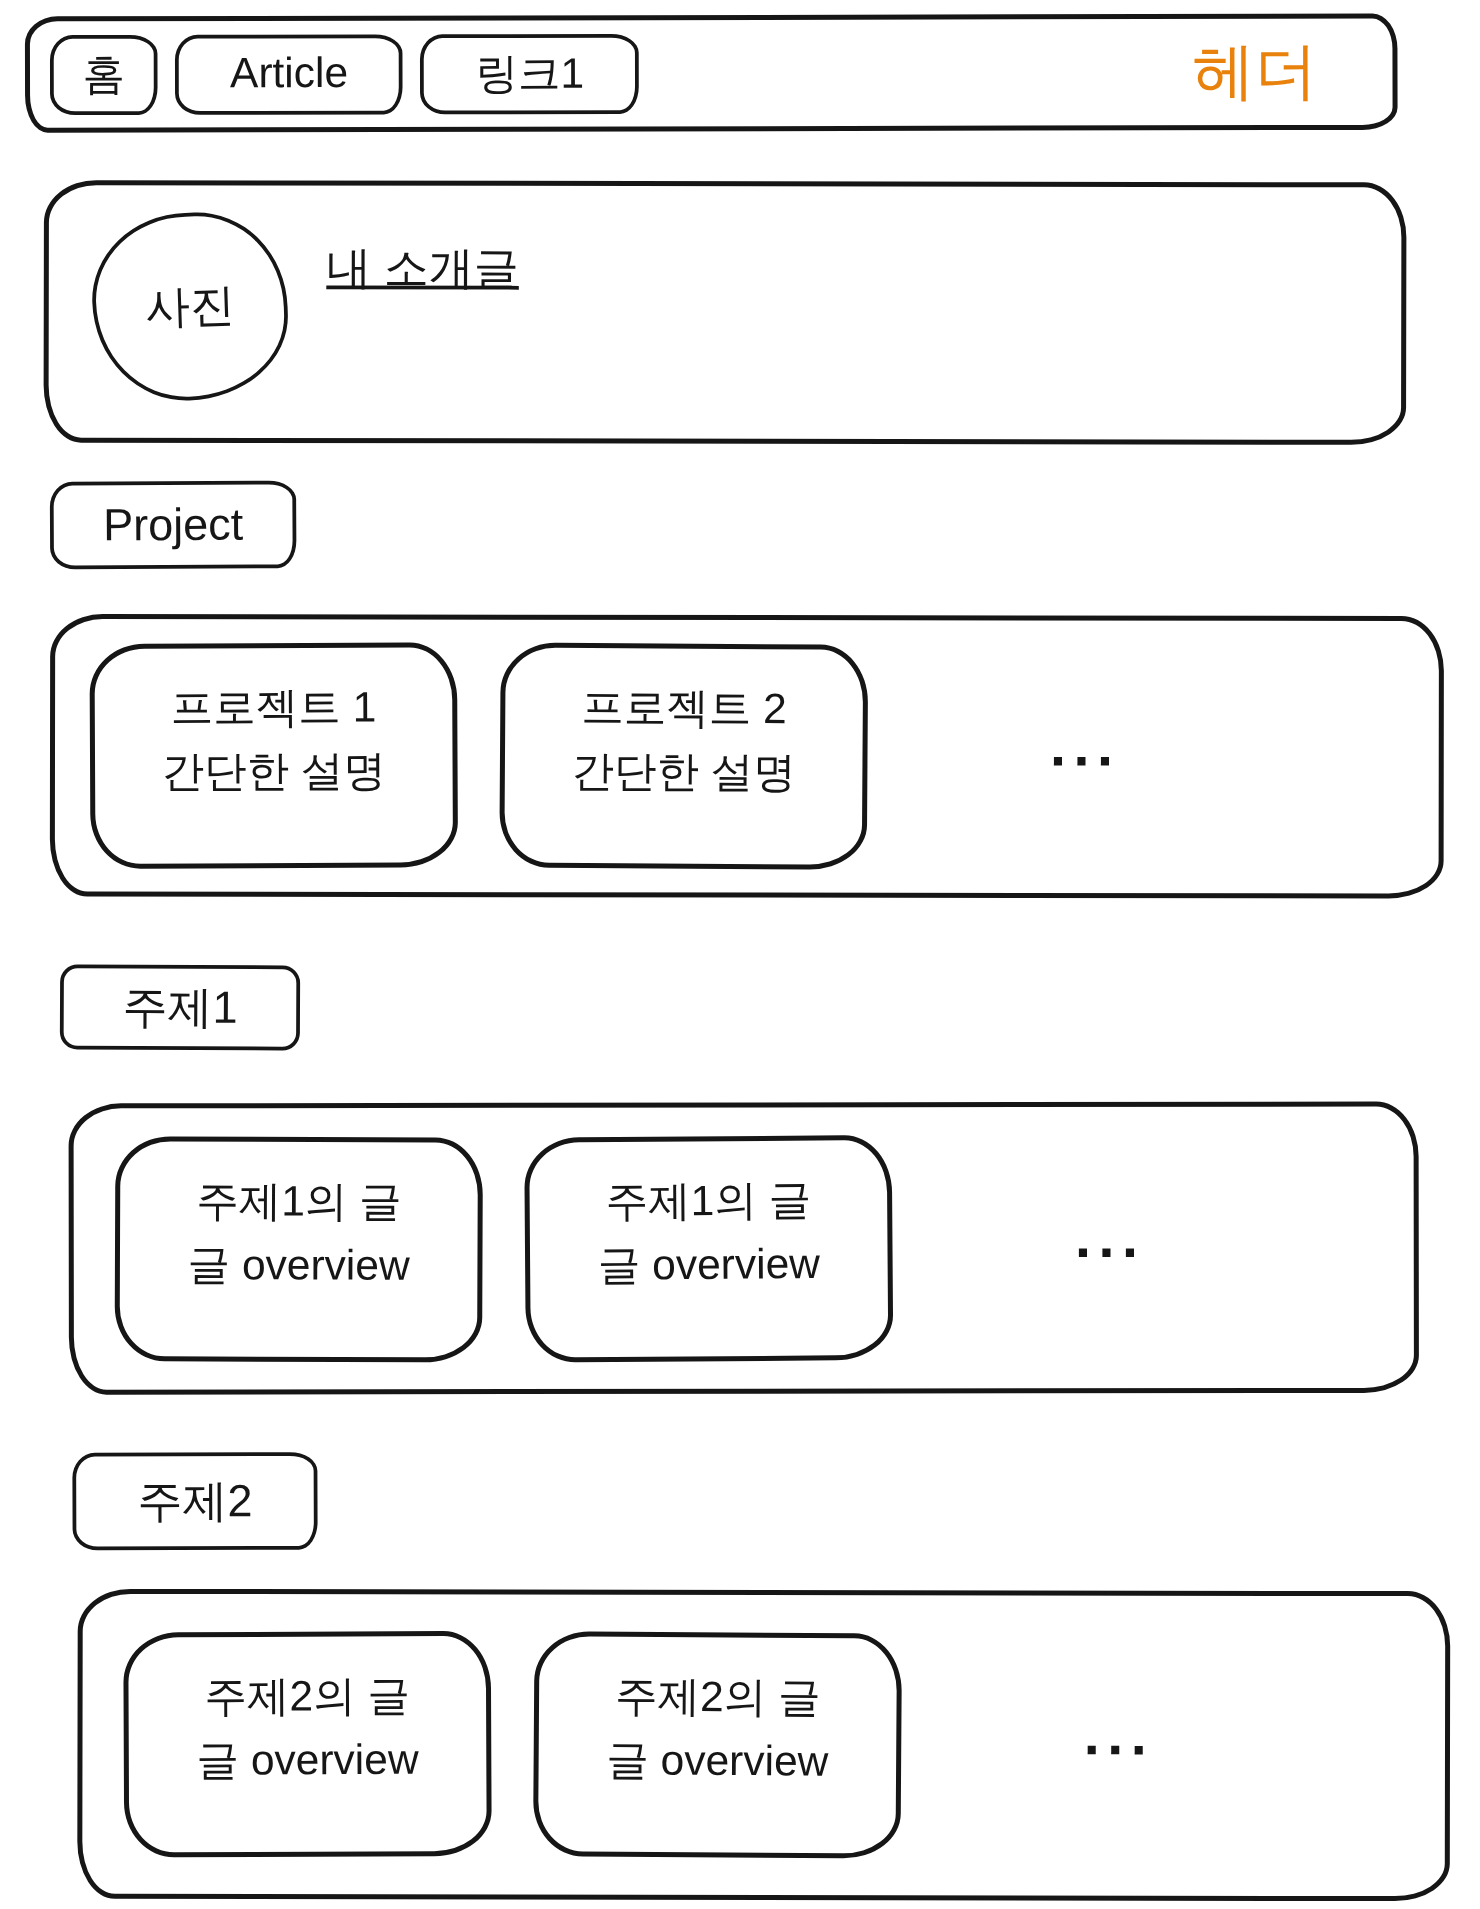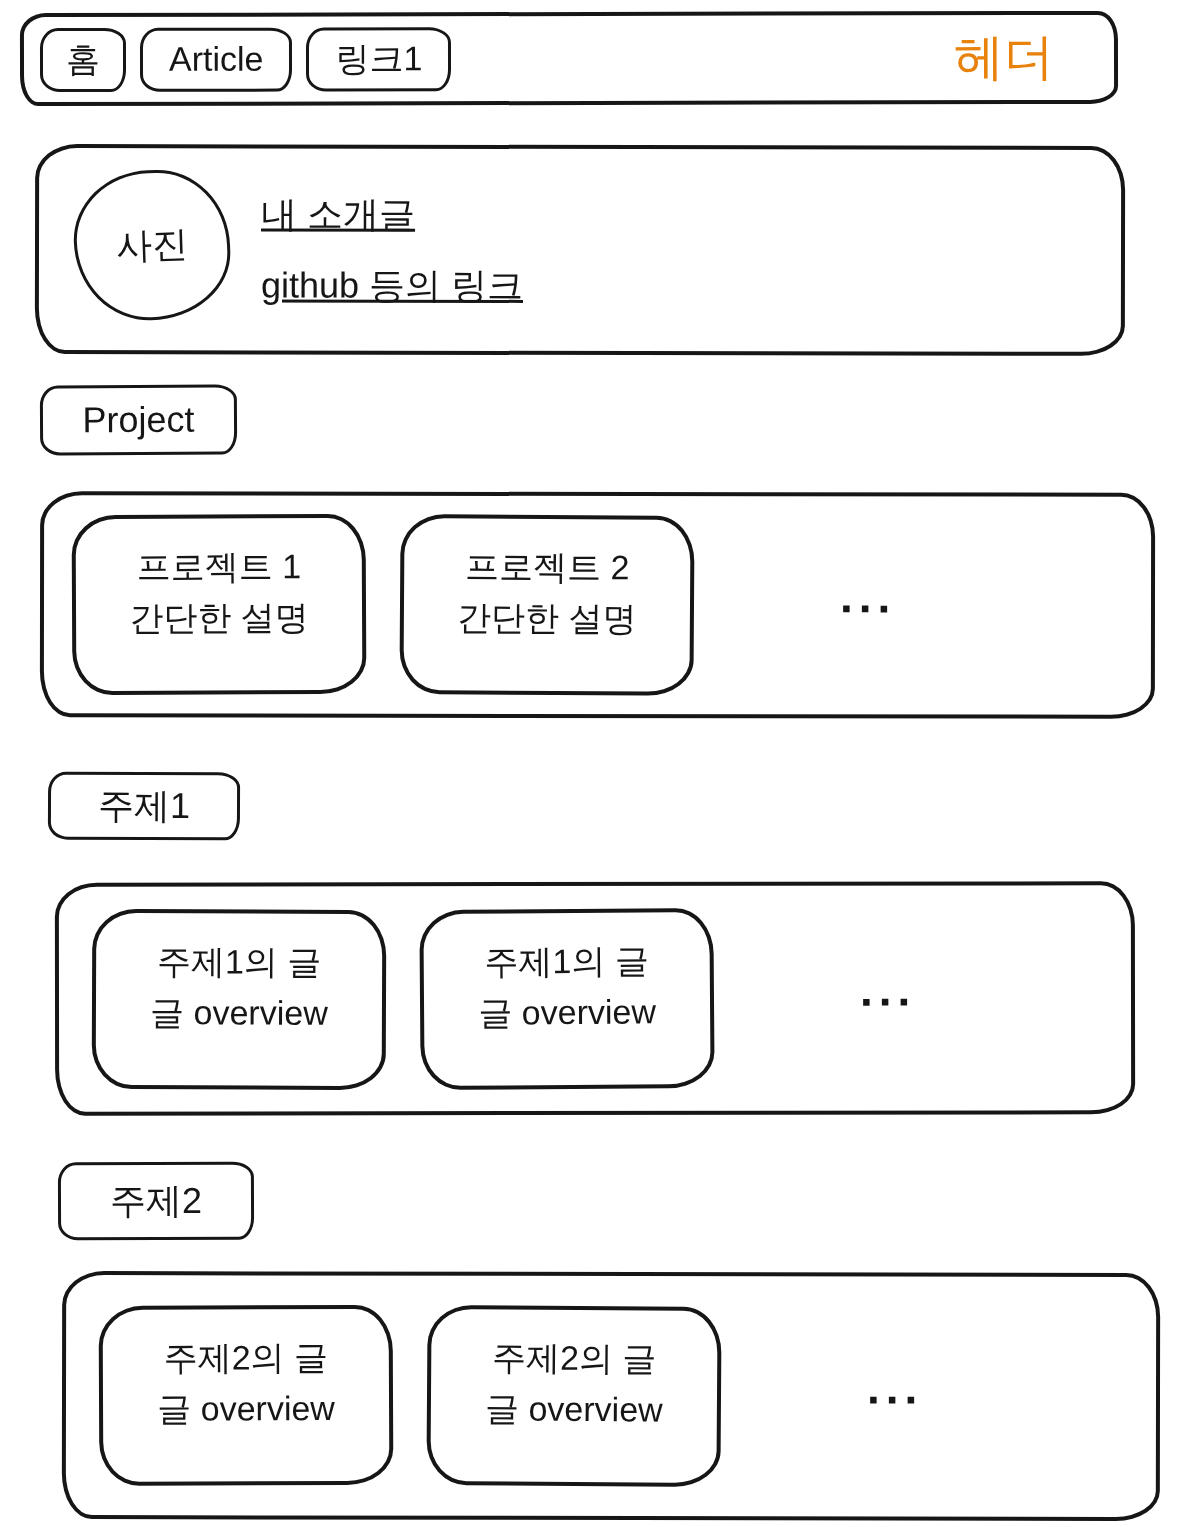--- a/index.html
+++ b/index.html
@@ -36,21 +36,21 @@
   
   .header-bar{
     left:20px;top:12px;width:1098px;height:93px;
     border-radius:26px 20px 28px 18px / 22px 28px 18px 30px;
     display:flex;align-items:center;
     padding:0 34px 0 16px;gap:14px;
     transform:rotate(-0.12deg);
   }
   .nav-btn{
     position:relative;
-    height:64px;padding:0 26px;
+    height:64px;padding:0 41px;
     flex:0 0 auto;
   }
   .nav-btn.small{padding:0 23px;}
   .header-annotation{
     margin-left:auto;
     color:var(--accent);
     font-size:50px;
     font-weight:400;
     margin-right:26px;
   }
@@ -70,21 +70,21 @@
   .profile-text{
     position:absolute;left:222px;top:48px;
     font-size:36px;line-height:1;text-decoration:underline;
   }
   .profile-line2{margin-top:35px;}
   
   .section-label{
     font-size:36px;
   }
   .label-project{left:40px;top:385px;width:197px;height:70px;transform:rotate(-0.3deg);}
-  .label-topic1 {left:48px;top:772px;width:192px;height:68px;transform:rotate(0.25deg);}
+  .label-topic1 {left:48px;top:772px;width:192px;height:68px;transform:rotate(0.25deg);border-radius:14px;}
   .label-topic2 {left:58px;top:1162px;width:196px;height:78px;transform:rotate(-0.2deg);text-align:center;}
   
   .cards-box{
     display:flex;align-items:center;
     gap:34px;
   }
   .box-project{left:40px;top:492px;width:1115px;height:226px;padding-left:28px;transform:rotate(0.08deg);}
   .box-topic1 {left:55px;top:882px;width:1080px;height:233px;padding-left:33px;transform:rotate(-0.08deg);}
   .box-topic2 {left:62px;top:1272px;width:1098px;height:248px;padding-left:33px;transform:rotate(0.1deg);}
   .card{
@@ -112,21 +112,20 @@
   <div class="sk btn nav-btn small">홈</div>
   <div class="sk btn nav-btn">Article</div>
   <div class="sk btn nav-btn">링크1</div>
   <div class="header-annotation">헤더</div>
 </div>
 
 <div class="sk box profile-box">
   <div class="sk photo-circle">사진</div>
   <div class="profile-text">
     <div>내 소개글</div>
-    <div class="profile-line2">github 등의 링크</div>
   </div>
 </div>
 
 <div class="sk btn section-label label-project">Project</div>
 
 <div class="sk box cards-box box-project">
   <div class="sk card tilt-a">
     <div>프로젝트 1</div>
     <div>간단한 설명</div>
   </div>

